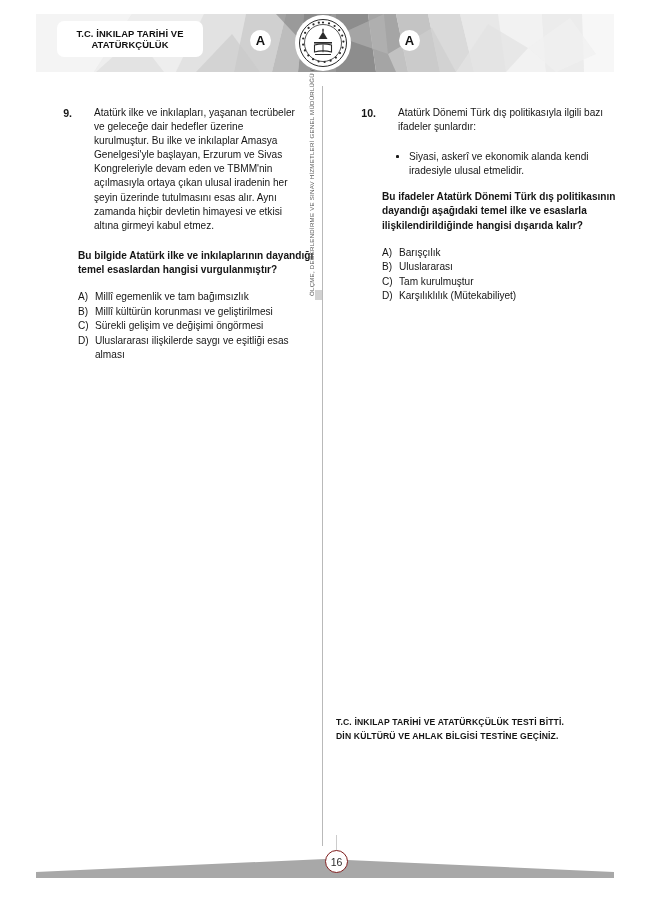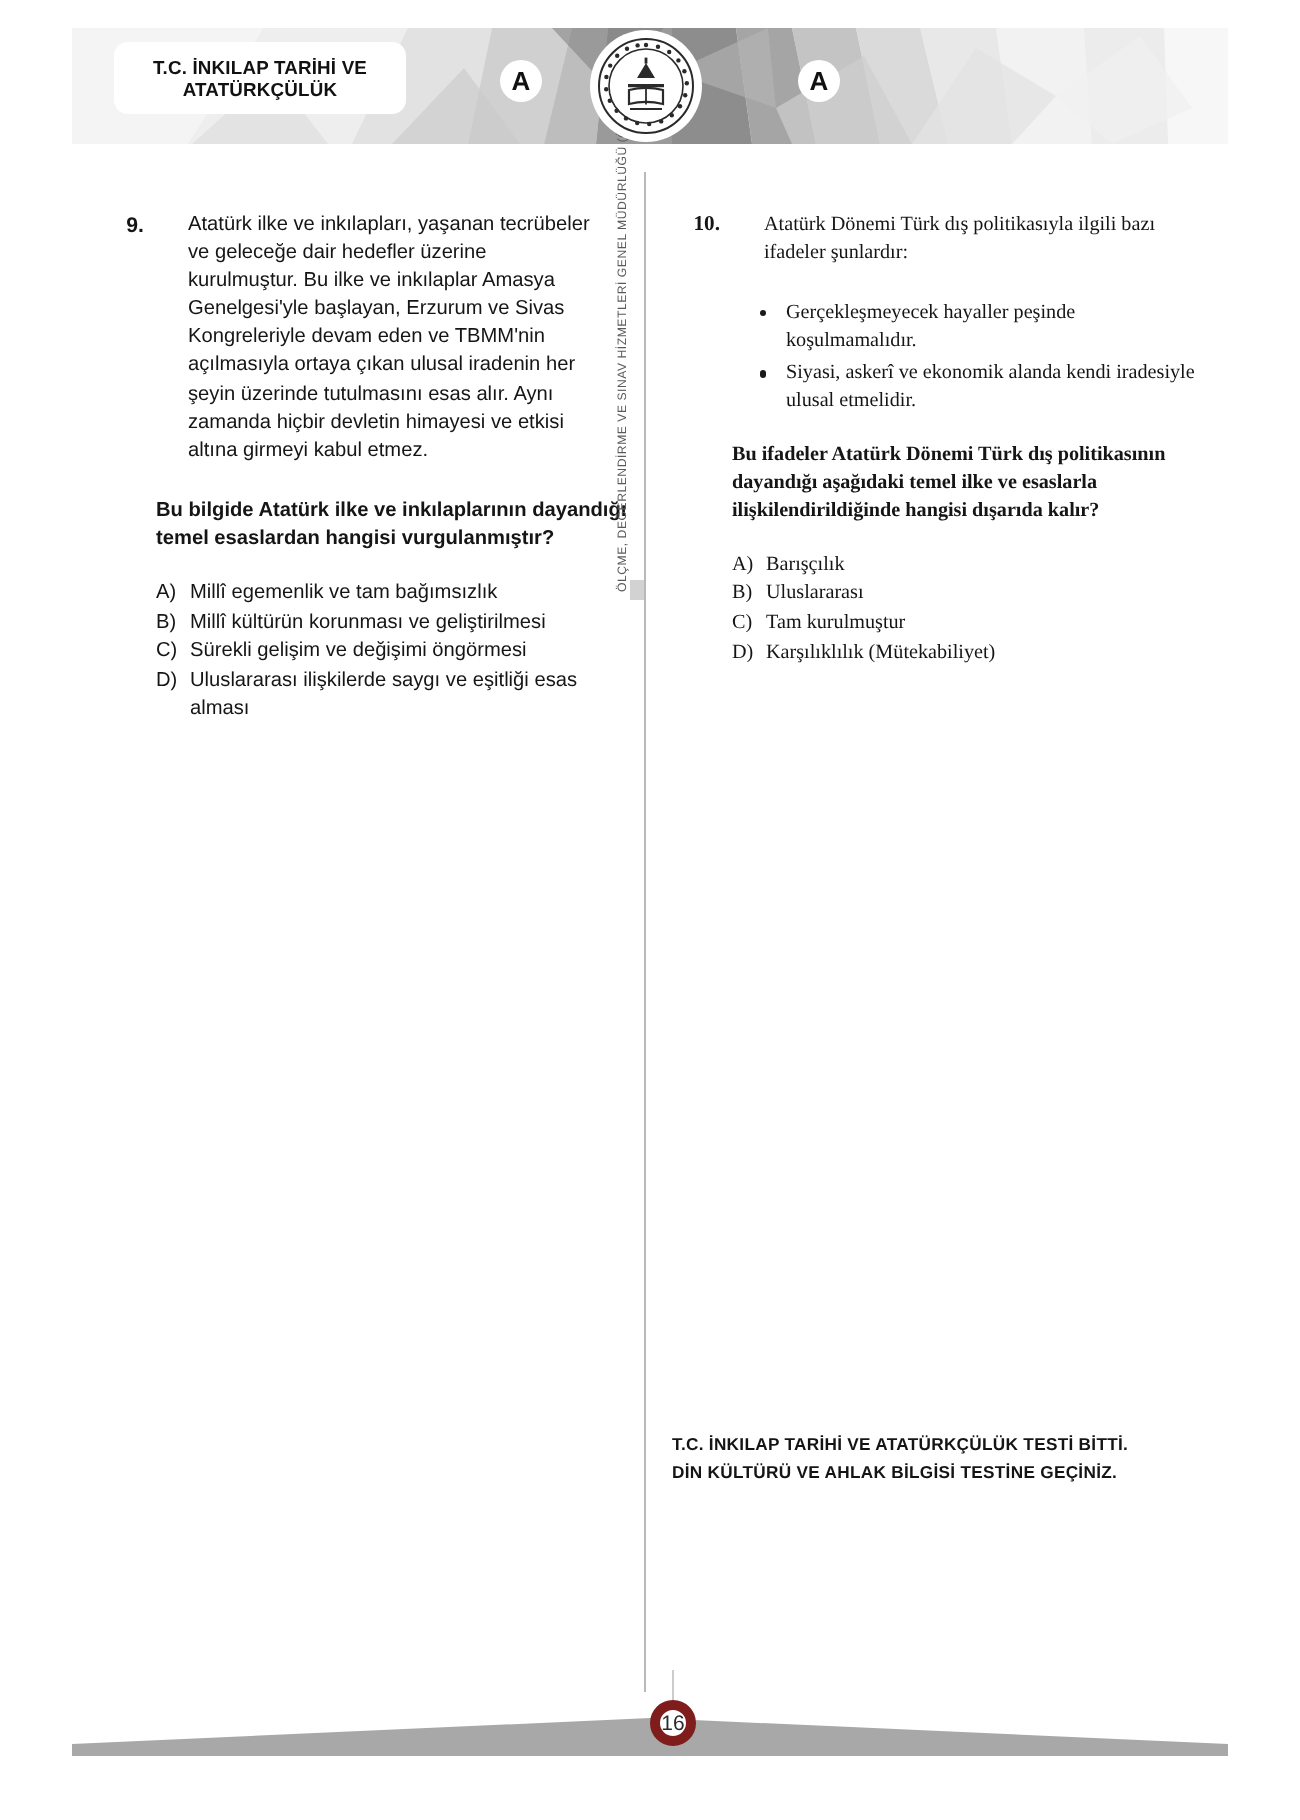--- a/index.html
+++ b/index.html
@@ -107,21 +107,21 @@
 
   
   .col {
     position: absolute;
     top: 90px;
     font-size: 10.1px;
     line-height: 14.1px;
     color: #151515;
   }
   .col.left  { left: 48px;  width: 268px; }
-  .col.right { left: 336px; width: 268px; font-family: Liberation Serif, serif; }
+  .col.right { left: 352px; width: 268px; }
 
   .qblock { position: relative; padding-left: 30px; }
   .qnum {
     position: absolute;
     left: 0;
     top: 0;
     width: 24px;
     text-align: right;
     font-weight: bold;
     font-size: 10.6px;
@@ -215,21 +215,21 @@
   }
   .footer-shape { position: absolute; left: 0; top: 0; }
   .page-bubble {
     position: absolute;
     left: 289px;
     top: 0px;
     width: 23px;
     height: 23px;
     border-radius: 50%;
     background: #ffffff;
-    border: 5px solid #7f1d1d;
+    border: 1px solid #7f1d1d;
     display: flex;
     align-items: center;
     justify-content: center;
     font-size: 10.5px;
     color: #2b2b2b;
     z-index: 4;
   }
   .footer-stem {
     position: absolute;
     left: 300px;
@@ -344,21 +344,20 @@
     </div>
   </div>
 
   <div class="col right">
     <div class="qblock">
       <div class="qnum">10.</div>
       <p class="stem">Atatürk Dönemi Türk dış politikasıyla ilgili bazı ifadeler şunlardır:</p>
       <ul class="bullets">
         <li>
           <span class="dot"></span>
-          <span>Gerçekleşmeyecek hayaller peşinde koşulmamalıdır.</span>
         </li>
         <li>
           <span class="dot"></span>
           <span>Siyasi, askerî ve ekonomik alanda kendi iradesiyle ulusal etmelidir.</span>
         </li>
       </ul>
       <p class="prompt">Bu ifadeler Atatürk Dönemi Türk dış politikasının dayandığı aşağıdaki temel ilke ve esaslarla ilişkilendirildiğinde hangisi dışarıda kalır?</p>
       <ol class="choices">
         <li>
           <span class="lbl">A)</span>

